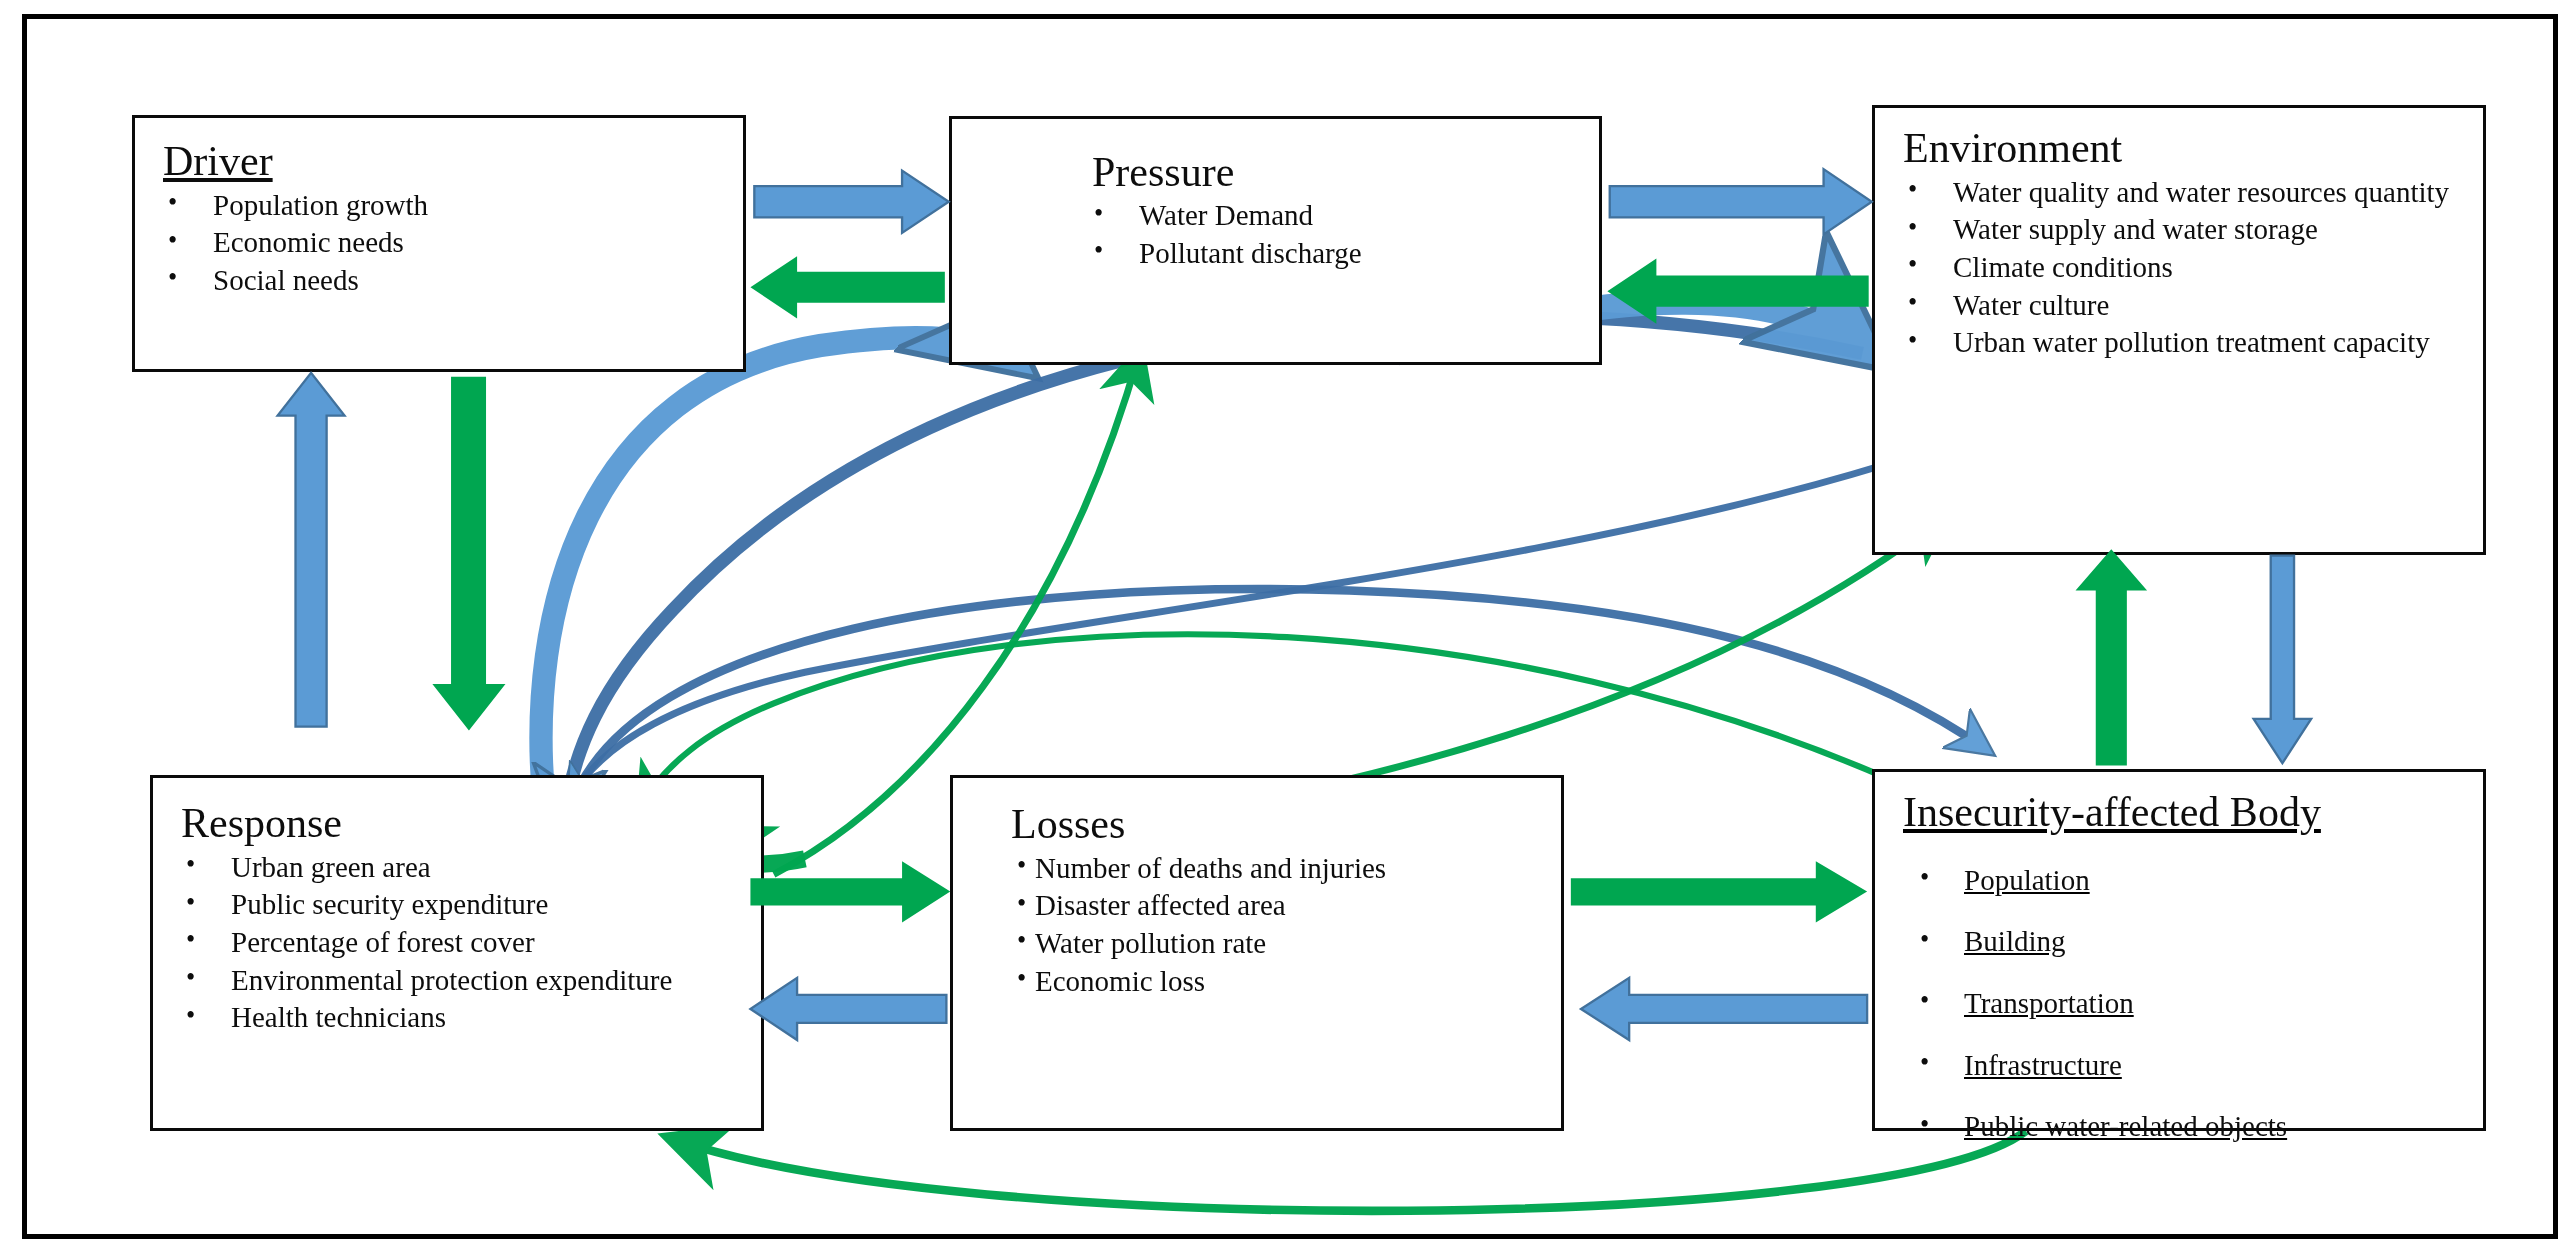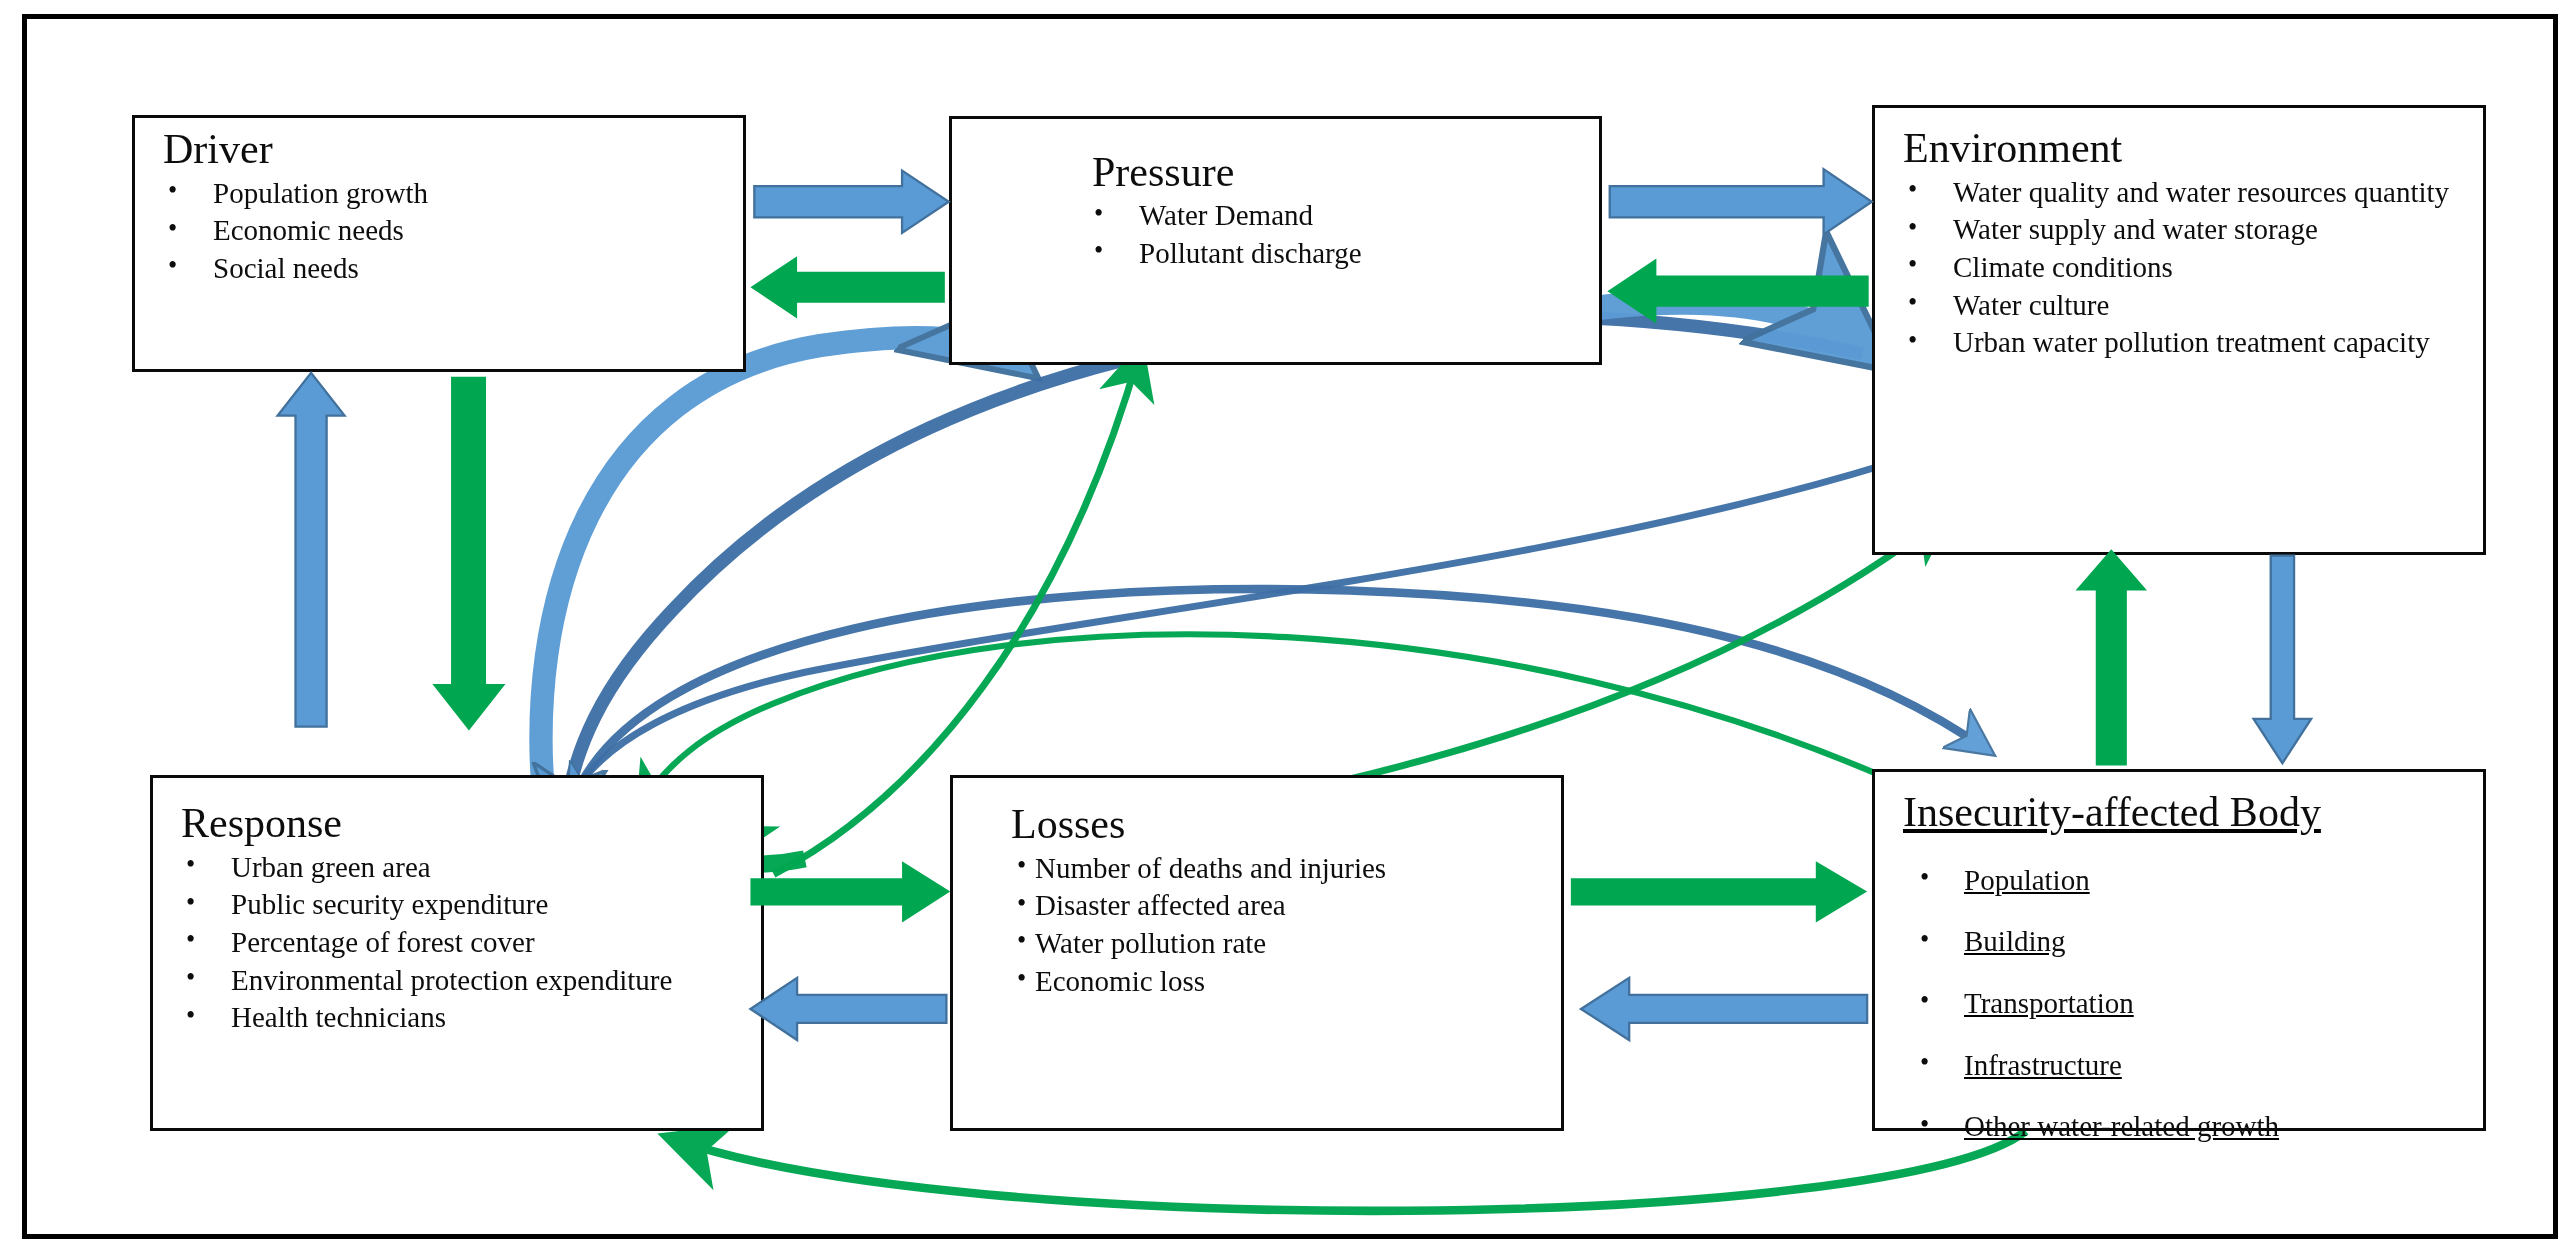--- a/index.html
+++ b/index.html
@@ -15,21 +15,21 @@
   .node li{position:relative;padding-left:78px;font-size:29px;line-height:1.30;color:#0d0d0d;}
   .node li::before{content:"\2022";position:absolute;left:33px;top:-1.6px;font-size:26.4px;}
 
   #node-driver      {left:105px; top:96px; width:614px;  height:257px;}
   #node-pressure    {left:922px;top:97px; width:653px;  height:249px;}
   #node-environment {left:1845px;top:86px; width:614px;  height:450px;}
   #node-response    {left:103px; top:756px; width:614px;  height:356px;margin-left:20px;}
   #node-losses      {left:923px;top:756px; width:614px;  height:356px;}
   #node-insecurity  {left:1845px;top:750px; width:614px;  height:362px;text-decoration:underline;}
 
-  #node-driver h2{padding-top:8px;}
+  #node-driver h2{padding-top:20px;text-decoration:underline;}
   #node-pressure h2{padding-top:29.6px;padding-left:140px;}
   #node-pressure li{padding-left:187px;}
   #node-pressure li::before{left:142px;}
   #node-environment h2{padding-top:17px;}
   #node-response h2{padding-top:22px;}
   #node-losses h2{padding-top:23px;padding-left:58px;}
   #node-losses li{padding-left:82px;}
   #node-losses li::before{left:64px;}
   #node-insecurity h2{padding-top:17px;}
   #node-insecurity li{padding-left:89px;margin-top:24px;}
@@ -146,21 +146,21 @@
     </ul>
   </div>
 
   <div class="node" id="node-insecurity">
     <h2>Insecurity-affected Body</h2>
     <ul>
       <li>Population</li>
       <li>Building</li>
       <li>Transportation</li>
       <li>Infrastructure</li>
-      <li>Other water-related growth</li>
+      <li>Public water-related objects</li>
     </ul>
   </div>
 
   <svg id="arrows-top" viewBox="0 0 3312 1619">
 
     <g>
       <path d="M 935,215 L 1125,215 L 1125,195 L 1185,235 L 1125,275 L 1125,255 L 935,255 Z" fill="#5B9BD5" stroke="#41719C" stroke-width="3"></path>
     </g>
 
     <g>

